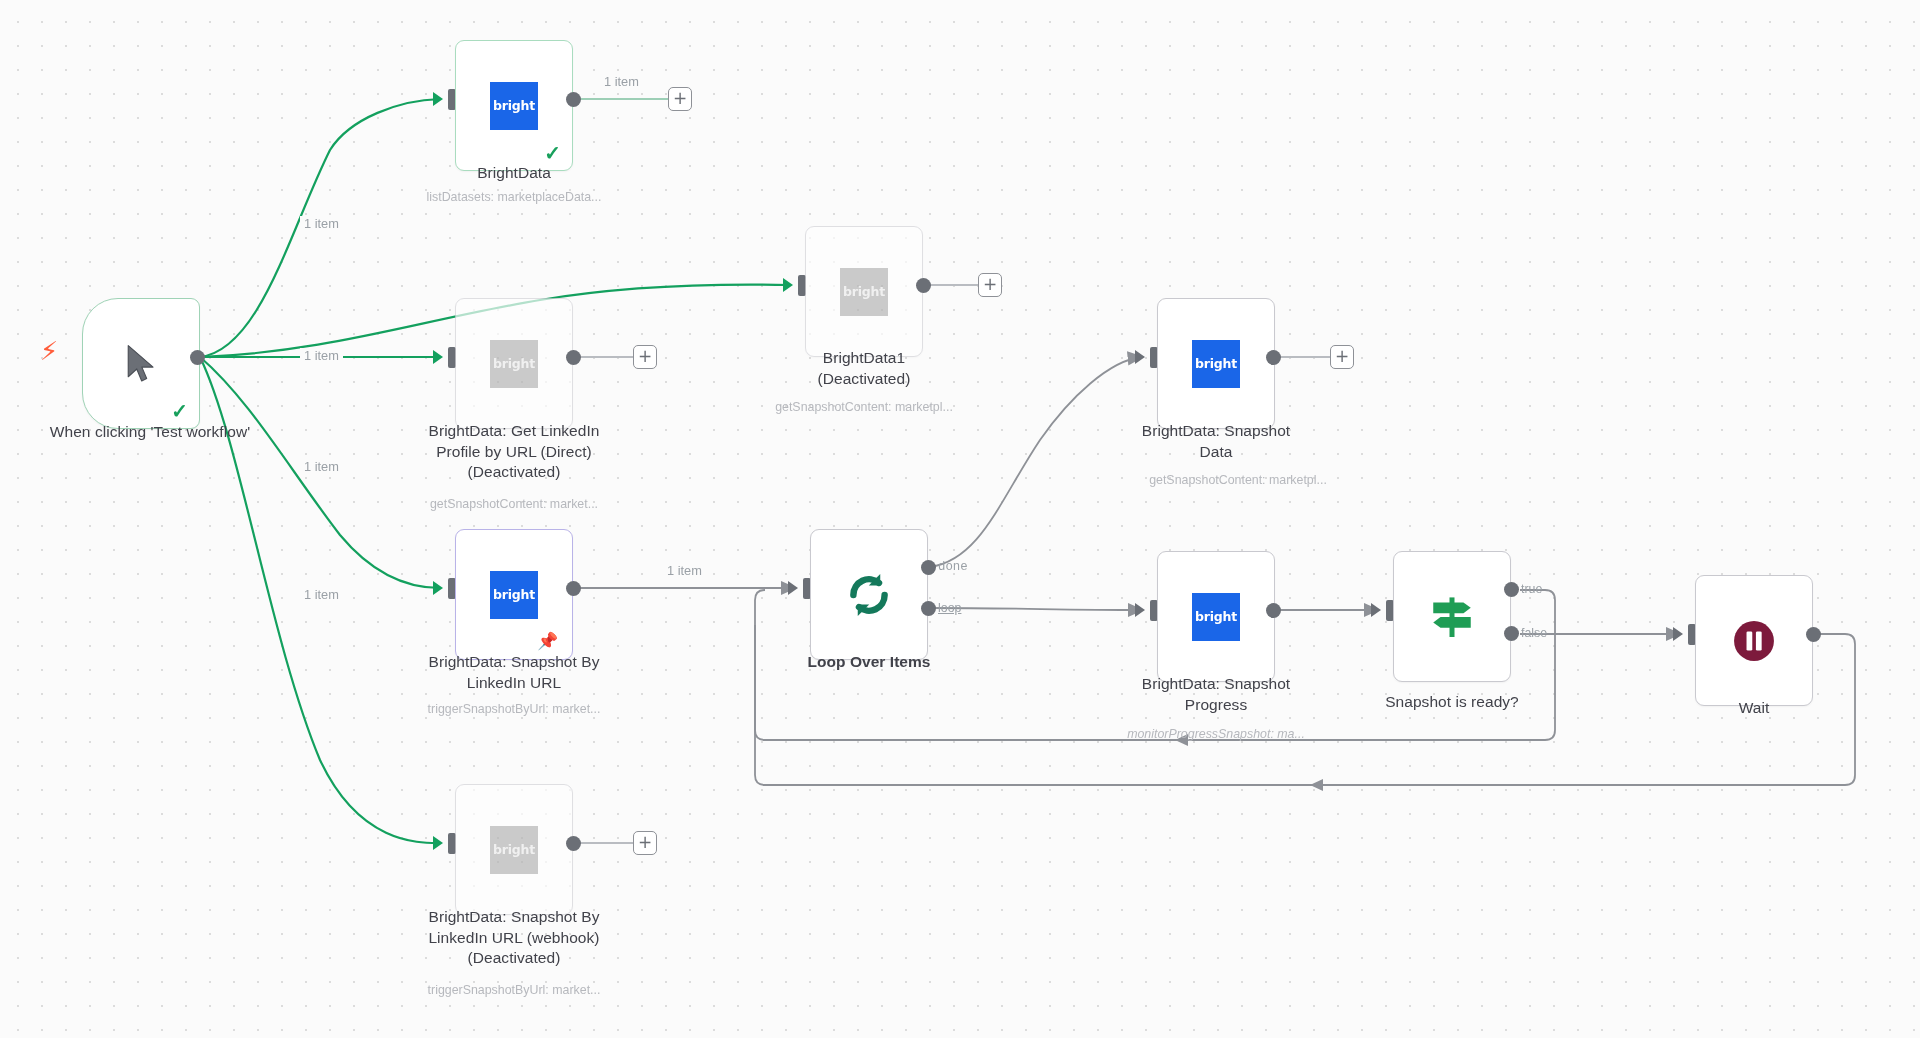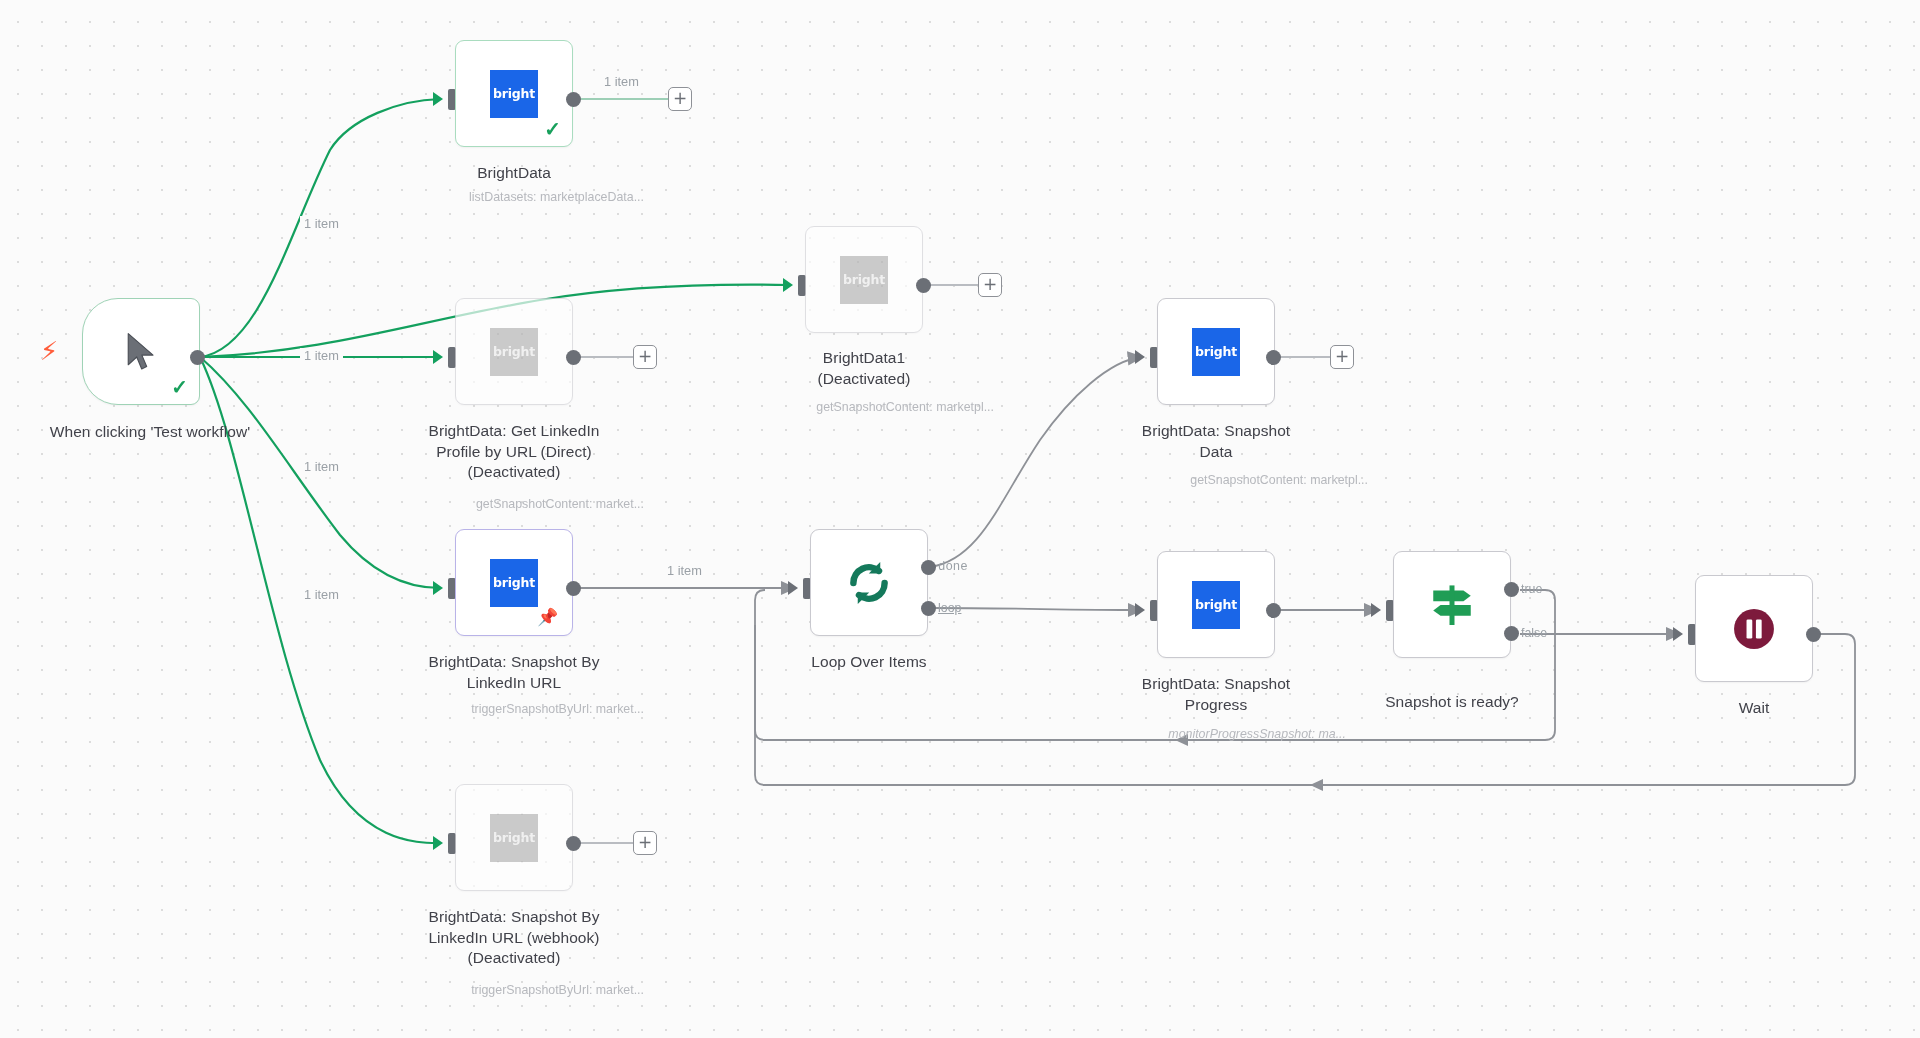--- a/index.html
+++ b/index.html
@@ -15,21 +15,21 @@
     background-color: #fbfbfb;
     background-image: radial-gradient(circle, #dcdcdc 1.1px, transparent 1.2px);
     background-size: 24px 24px;
     background-position: 6px 10px;
   }
   #edges { position: absolute; inset: 0; width: 1920px; height: 1038px; pointer-events: none; }
 
   
   .node {
     position: absolute;
-    width: 118px; height: 107px;
+    width: 118px; height: 131px;
     background: #fff;
     border: 1.5px solid #c9c9cf;
     border-radius: 9px;
     box-shadow: 0 1px 2px rgba(0,0,0,.045);
   }
   .node.trigger {
     border-radius: 36px 9px 9px 36px;
     border-color: #9fd3b6;
   }
   .node.ok { border-color: #a9dcbf; }
@@ -68,21 +68,21 @@
     width: 230px;
     text-align: center;
     font-size: 15.5px;
     color: #41424a;
     line-height: 1.33;
     letter-spacing: .05px;
   }
   .node-sub {
     position: absolute;
     width: 260px;
-    text-align: right;
+    text-align: center;
     font-size: 12.4px;
     color: #b6b8bd;
     line-height: 1.2;
     white-space: nowrap;
     overflow: hidden;
   }
 
   
   .out-dot {
     position: absolute;
@@ -301,21 +301,21 @@
         <path d="M19.5 12a7.5 7.5 0 0 1-12.3 5.8" fill="none" stroke="#14795b" stroke-width="3.1" stroke-linecap="round"></path>
         <path d="M17.4 1.9 L17.4 7.4 L11.9 7.4 Z" fill="#14795b"></path>
         <path d="M6.6 22.1 L6.6 16.6 L12.1 16.6 Z" fill="#14795b"></path>
       </svg>
     </div>
   </div>
   <div class="out-dot" style="left:921px;top:560px;"></div>
   <div class="port-label" style="left:938px;top:560px;font-family:Liberation Mono, monospace;">done</div>
   <div class="out-dot" style="left:921px;top:601px;"></div>
   <div class="port-label" style="left:938px;top:601px;text-decoration:underline;">loop</div>
-  <div class="node-label" style="left:754px;top:652px;">
+  <div class="node-label" style="left:754px;top:652px;font-weight:bold;">
     <div>Loop Over Items</div>
   </div>
 
   <div class="in-arrow" style="left:1135px;top:603px;"></div>
   <div class="in-port" style="left:1150px;top:600px;"></div>
   <div class="node" style="left:1157px;top:551px;">
     <div class="node-inner">
       <div class="bd-logo">
           <span>bright</span>
         </div>

